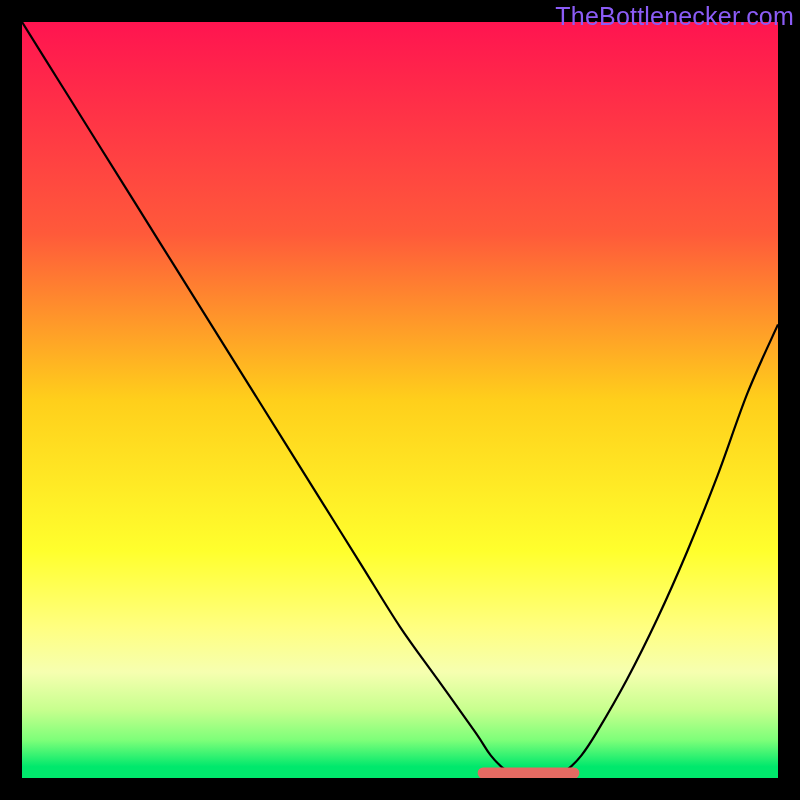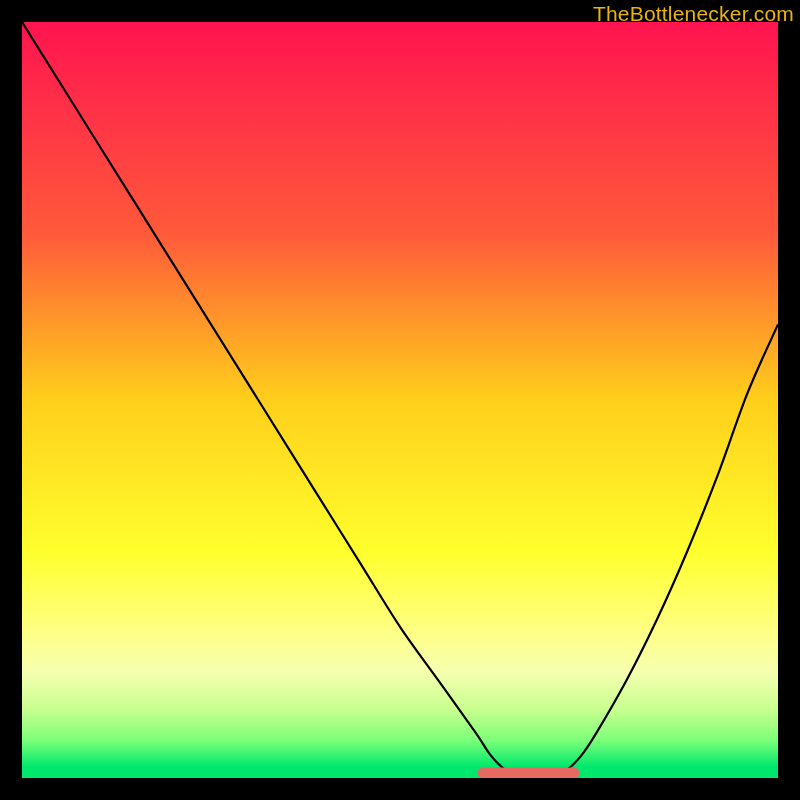--- a/index.html
+++ b/index.html
@@ -38,22 +38,22 @@
     position: absolute;
     left: 0;
     top: 0;
     width: 756px;
     height: 756px;
   }
   .watermark {
     position: absolute;
     top: 2px;
     right: 6px;
-    color: #eab308;
-    font-size: 21px;
+    color: #8b5cf6;
+    font-size: 25px;
     font-weight: 400;
     letter-spacing: 0.2px;
   }
 </style>
 </head>
 <body>
 
 <div class="chart-frame">
   <div class="plot-area">
     <svg class="gradient-bg" viewBox="0 0 756 756" preserveAspectRatio="none">

